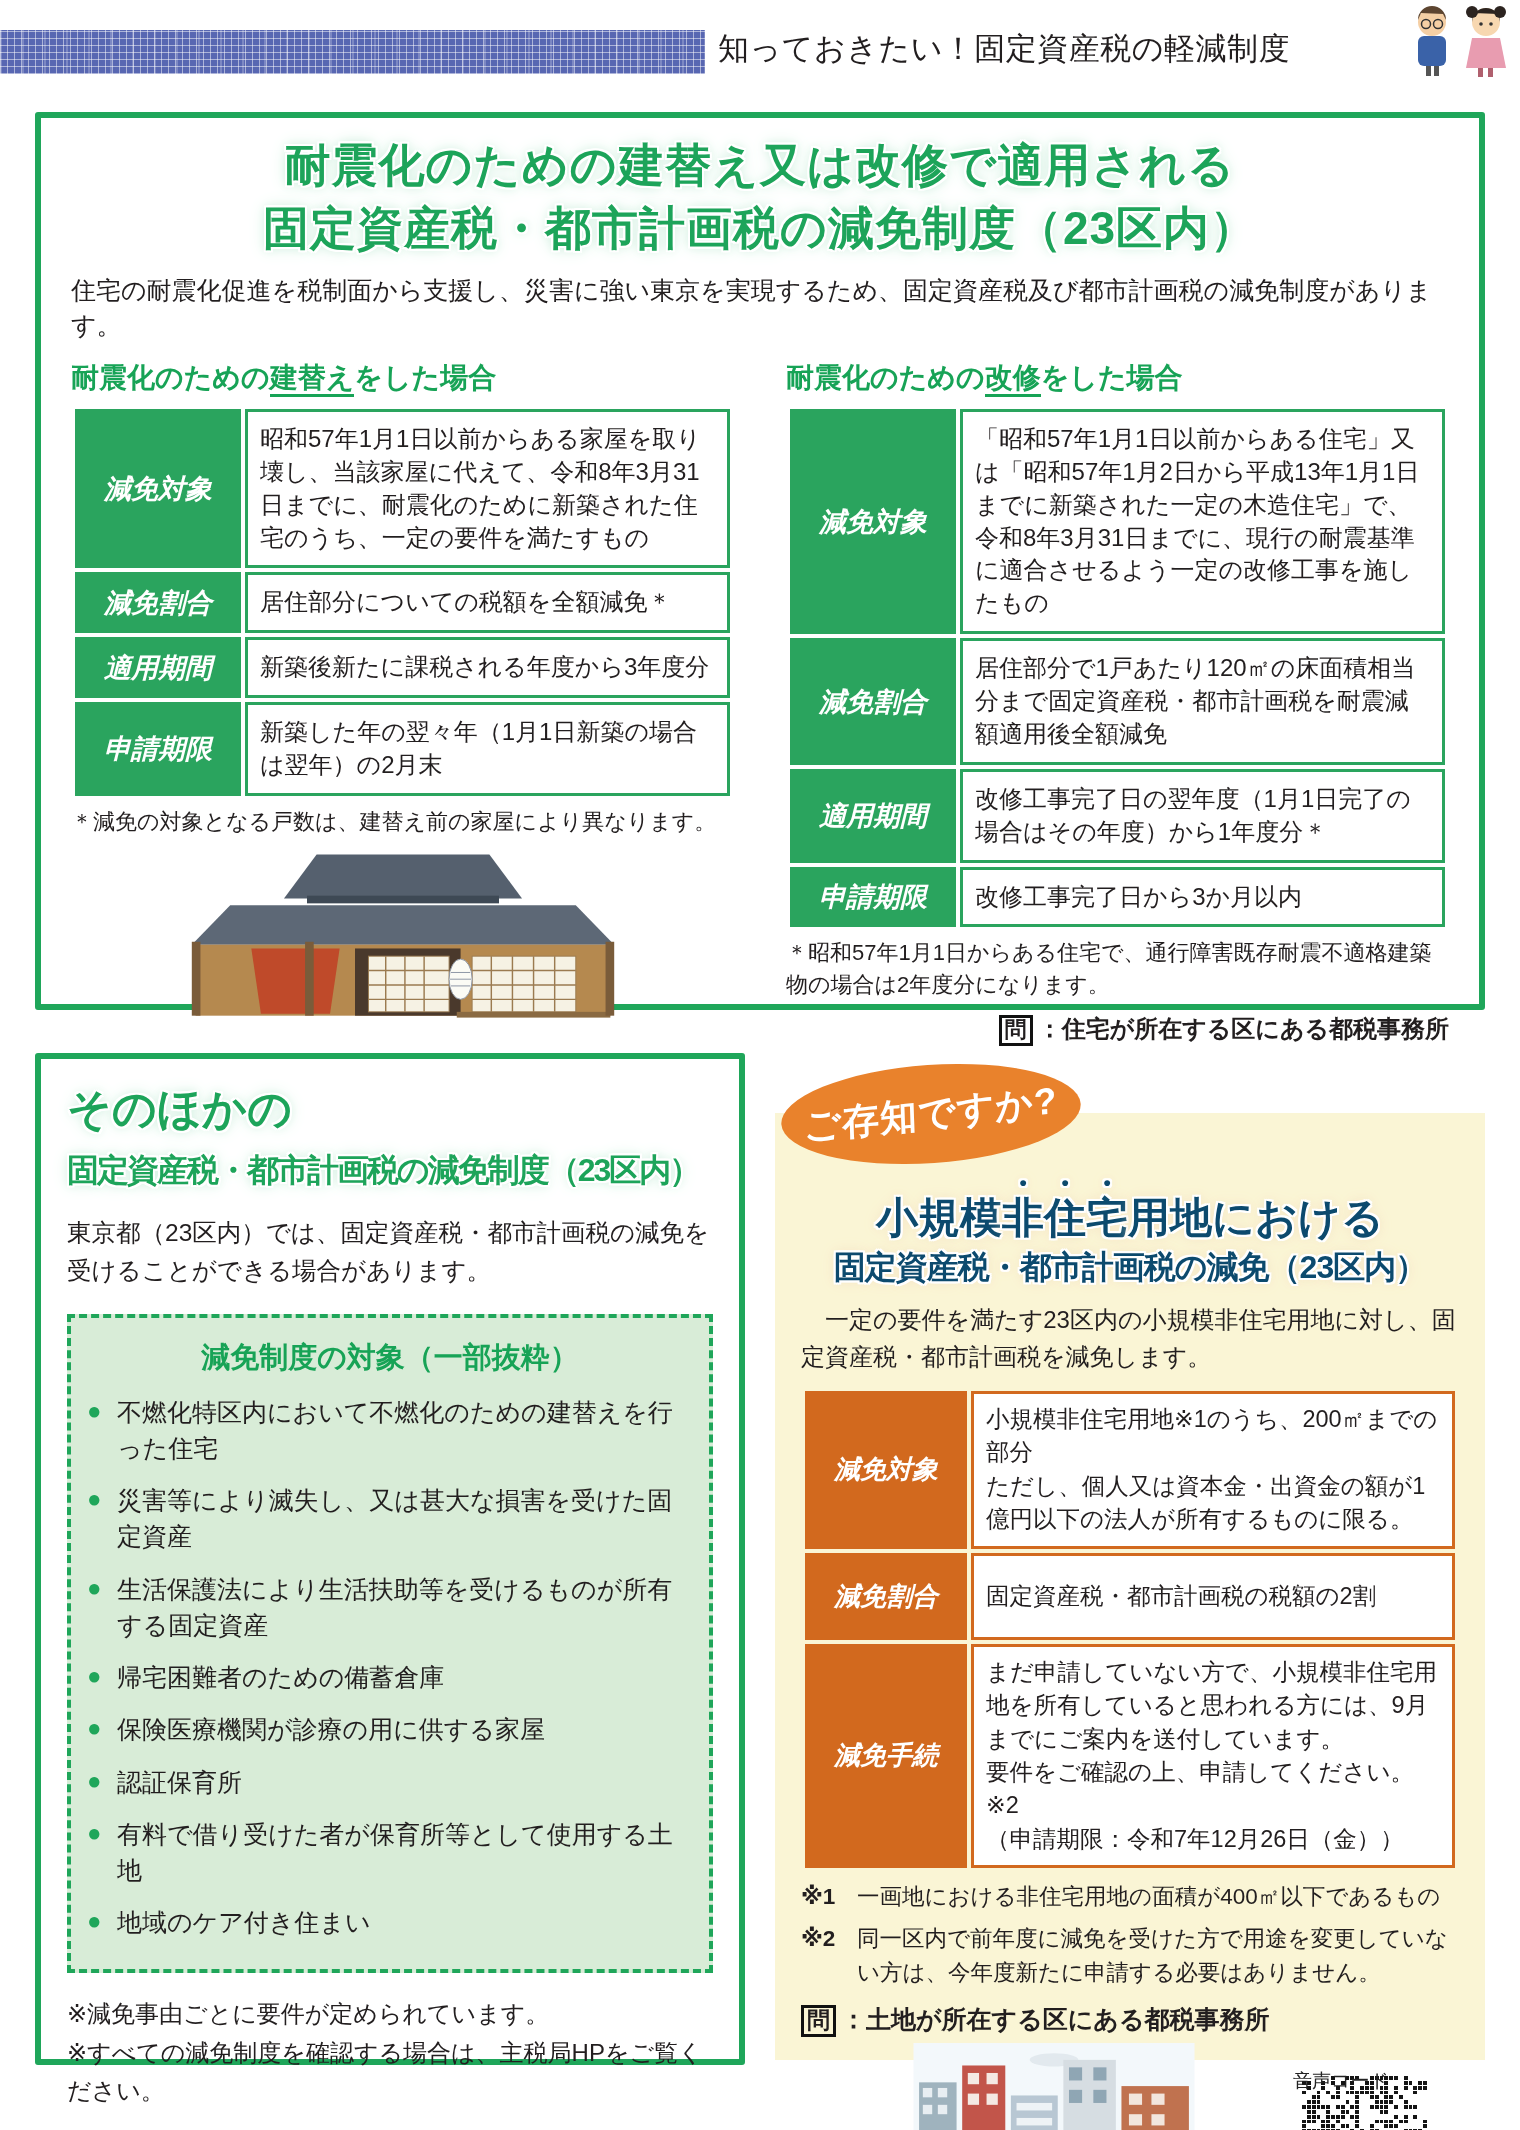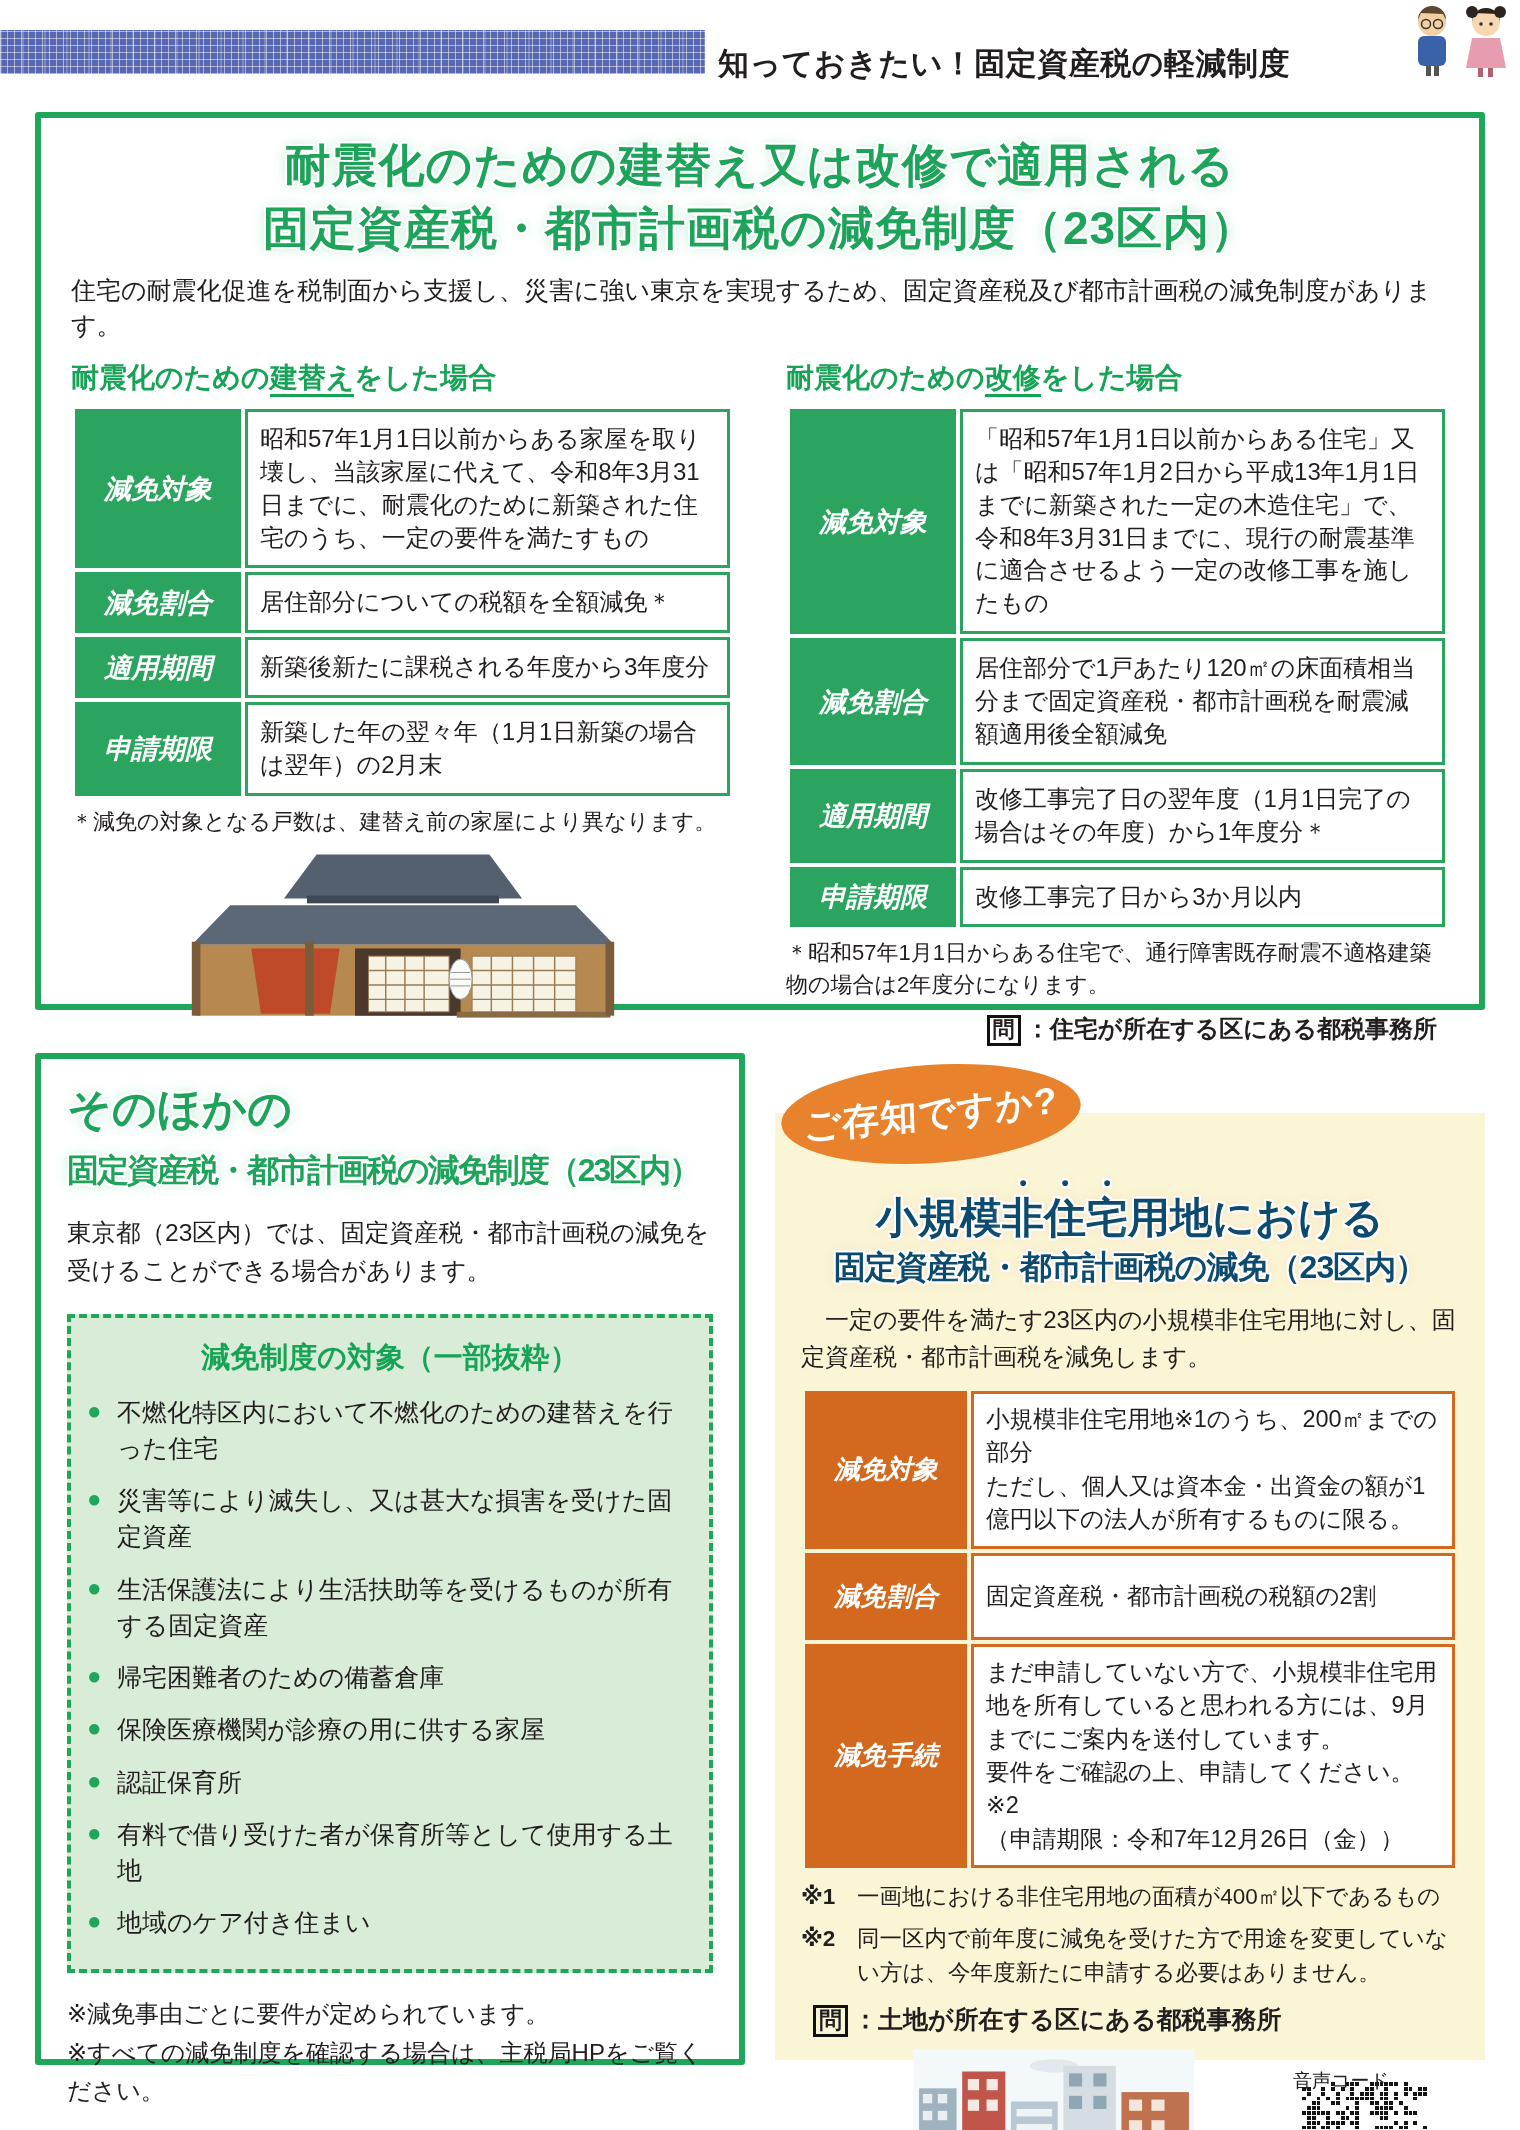--- a/index.html
+++ b/index.html
@@ -5,35 +5,35 @@
   html,body{margin:0;padding:0;background:#fff;}
   .page{position:relative;width:1520px;height:2130px;background:#fff;overflow:hidden;
         font-family:"Liberation Sans","DejaVu Sans",sans-serif;color:#221e1f;}
 
   
   .band{position:absolute;left:0;top:30px;width:705px;height:44px;background-color:#5867b2;
     background-image:
       repeating-linear-gradient(0deg, rgba(255,255,255,.5) 0 1px, transparent 1px 7px),
       repeating-linear-gradient(90deg, rgba(255,255,255,.5) 0 1px, transparent 1px 7px),
       repeating-linear-gradient(90deg, rgba(255,255,255,.22) 0 2px, transparent 2px 22px);}
-  .htitle{position:absolute;left:718px;top:43px;font-size:31px;font-weight:700;letter-spacing:.5px;white-space:nowrap;}
+  .htitle{position:absolute;left:718px;top:28px;font-size:31px;font-weight:400;letter-spacing:.5px;white-space:nowrap;}
   .mascots{position:absolute;right:6px;top:2px;}
 
   
   .oGreen{color:#1da45a;font-weight:900;
     text-shadow:2px 0 0 #fff,-2px 0 0 #fff,0 2px 0 #fff,0 -2px 0 #fff,
       2px 2px 0 #fff,-2px 2px 0 #fff,2px -2px 0 #fff,-2px -2px 0 #fff,
       0 0 10px #cdeedd,0 0 18px #cdeedd;}
   .oOrange{color:#0c4a6e;font-weight:900;
     text-shadow:2px 0 0 #fff,-2px 0 0 #fff,0 2px 0 #fff,0 -2px 0 #fff,
       2px 2px 0 #fff,-2px 2px 0 #fff,2px -2px 0 #fff,-2px -2px 0 #fff,
       0 0 10px #f6e4c6,0 0 16px #f6e4c6;}
   .box-char{display:inline-block;border:3px solid #111;padding:0 3px;margin-right:5px;
     font-weight:800;font-size:.92em;line-height:1.12;}
-  .contact{margin:12px;font-size:24px;font-weight:600;font-family:Liberation Serif, serif;}
+  .contact{margin:0;font-size:24px;font-weight:600;font-family:Liberation Serif, serif;}
 
   .xtable{width:100%;border-collapse:separate;border-spacing:4px;}
   .xtable th{width:162px;color:#fff;font-weight:800;font-size:27px;text-align:center;
     vertical-align:middle;padding:8px 2px;font-style:italic;}
   .xtable td{background:#fff;font-size:24px;line-height:1.37;padding:11px 12px;
     vertical-align:middle;white-space:pre-line;}
   .green th{background:#2aa45e;}
   .green td{border:3px solid #2aa45e;}
   .orange th{background:#d2691e;width:158px;font-size:26px;}
   .orange td{border:3px solid #d2691e;font-size:23.5px;line-height:1.42;padding:9px 12px;}

